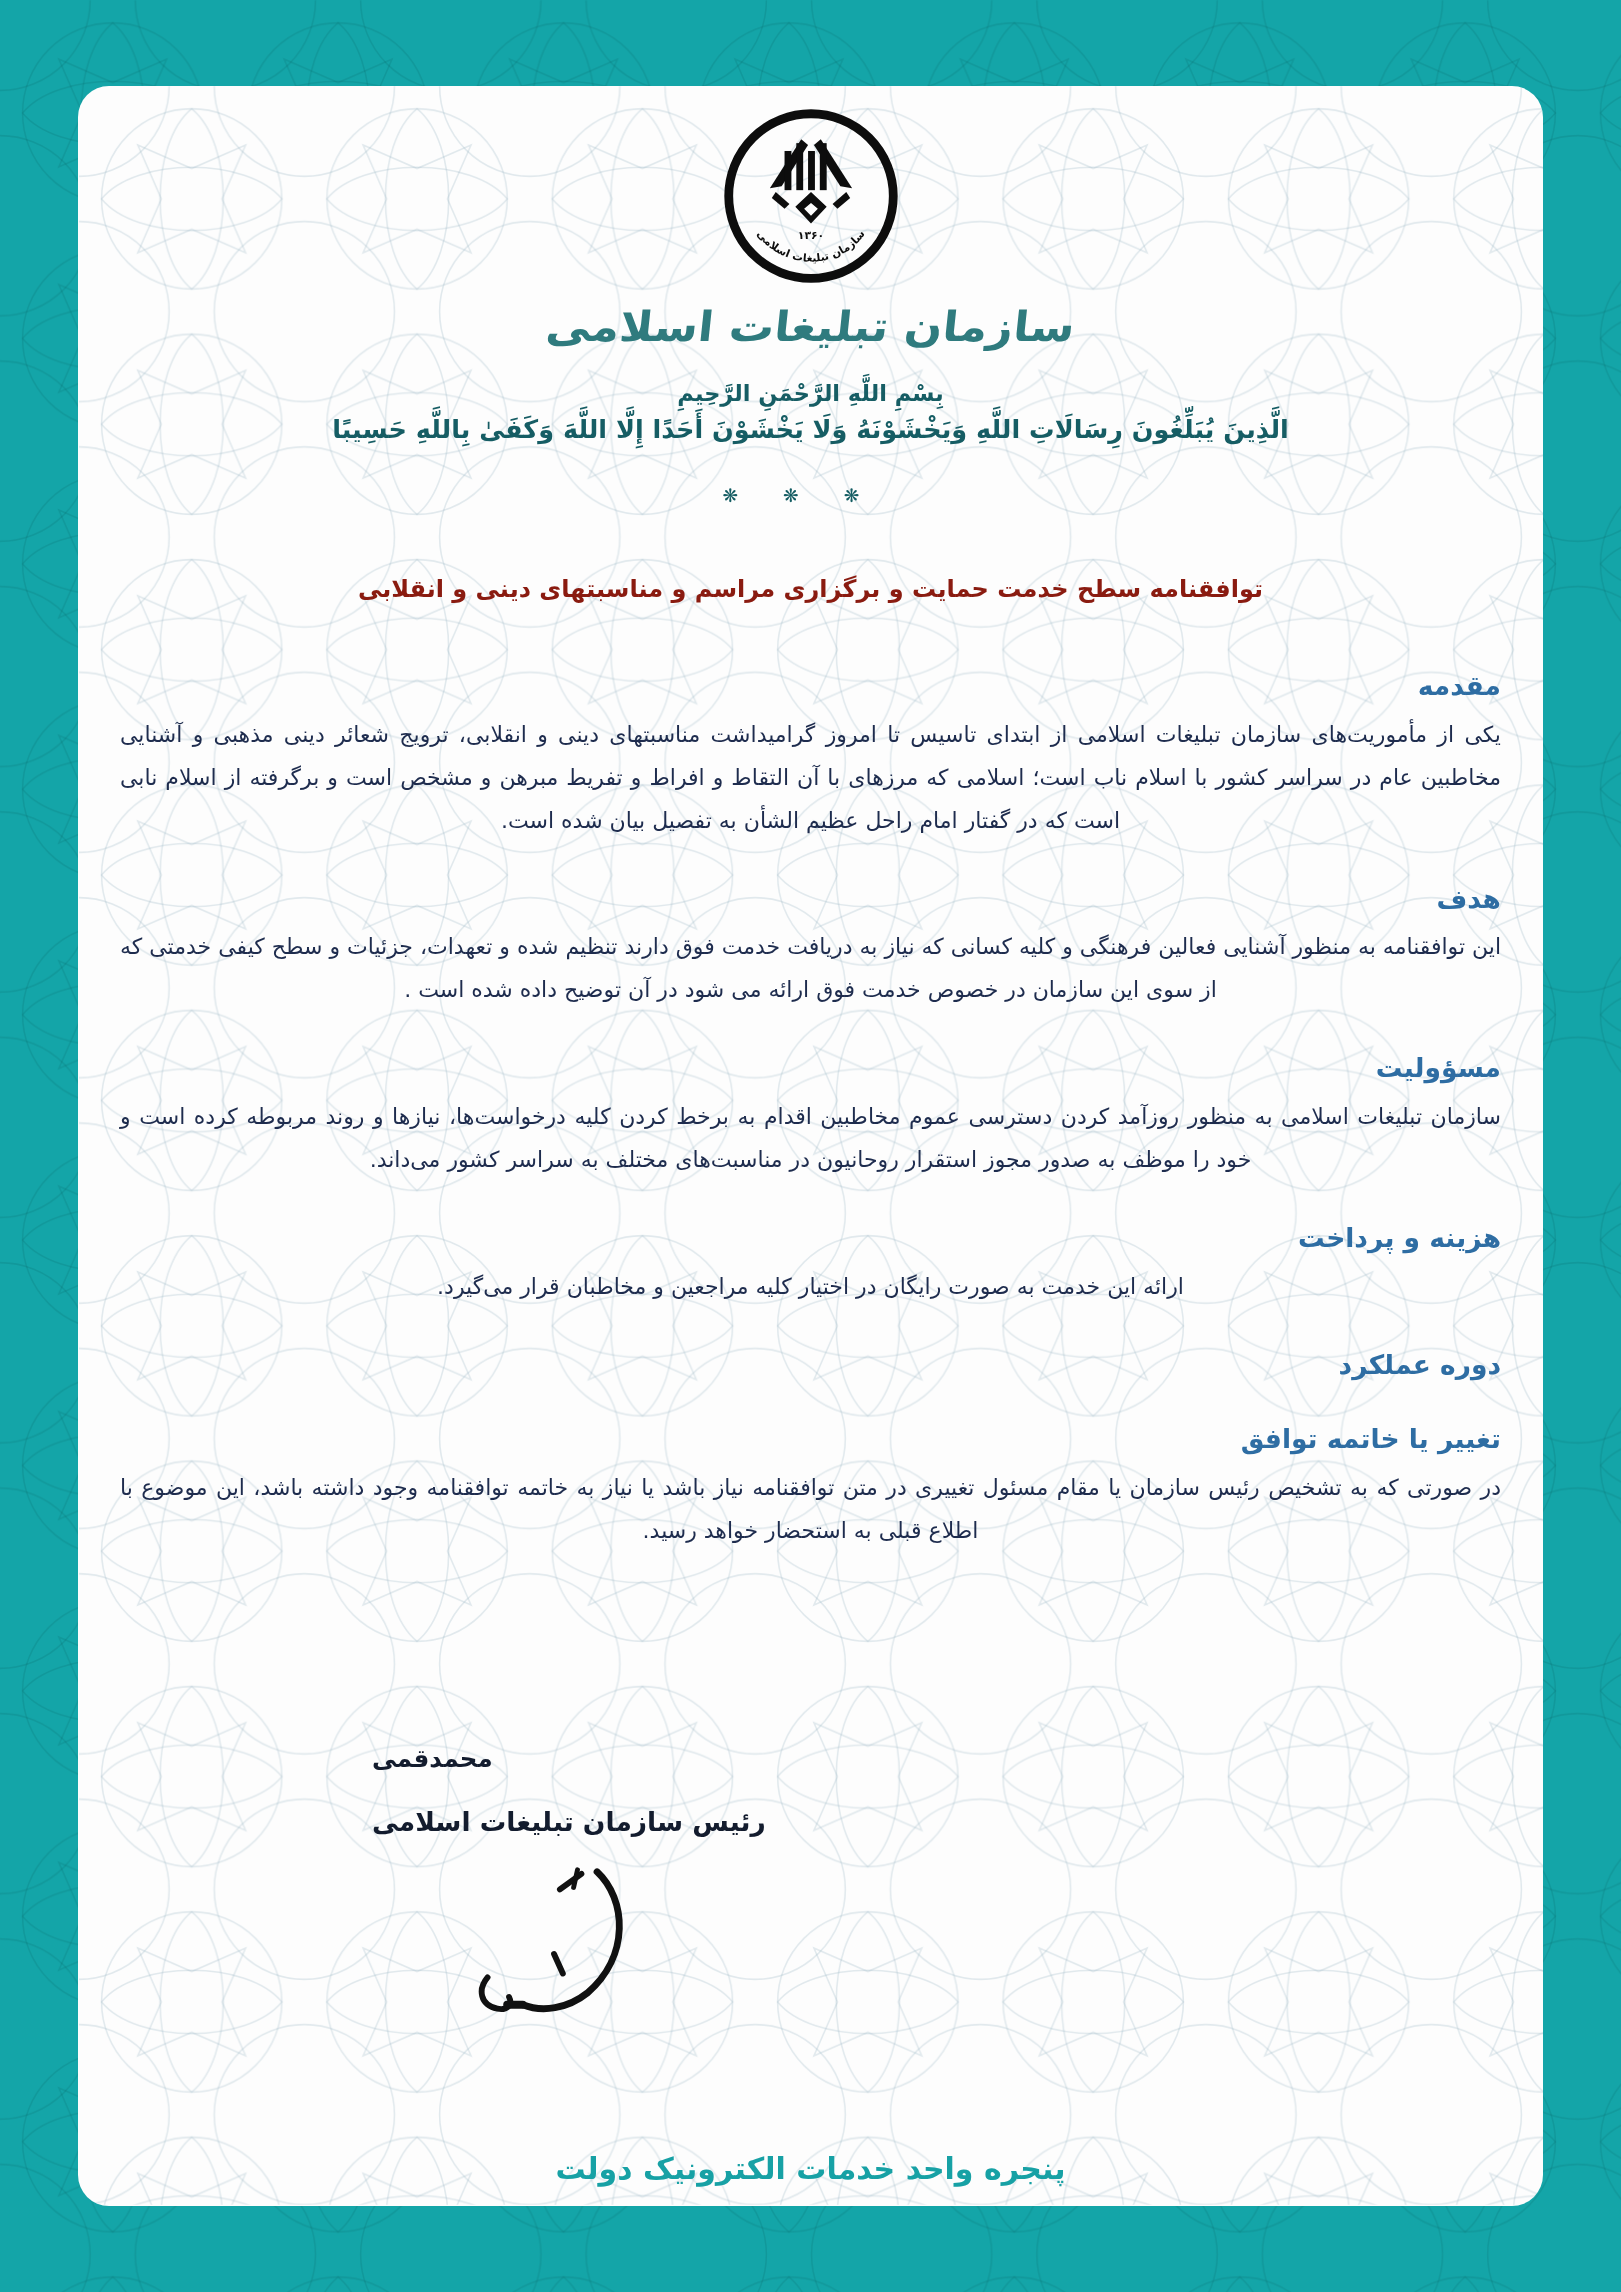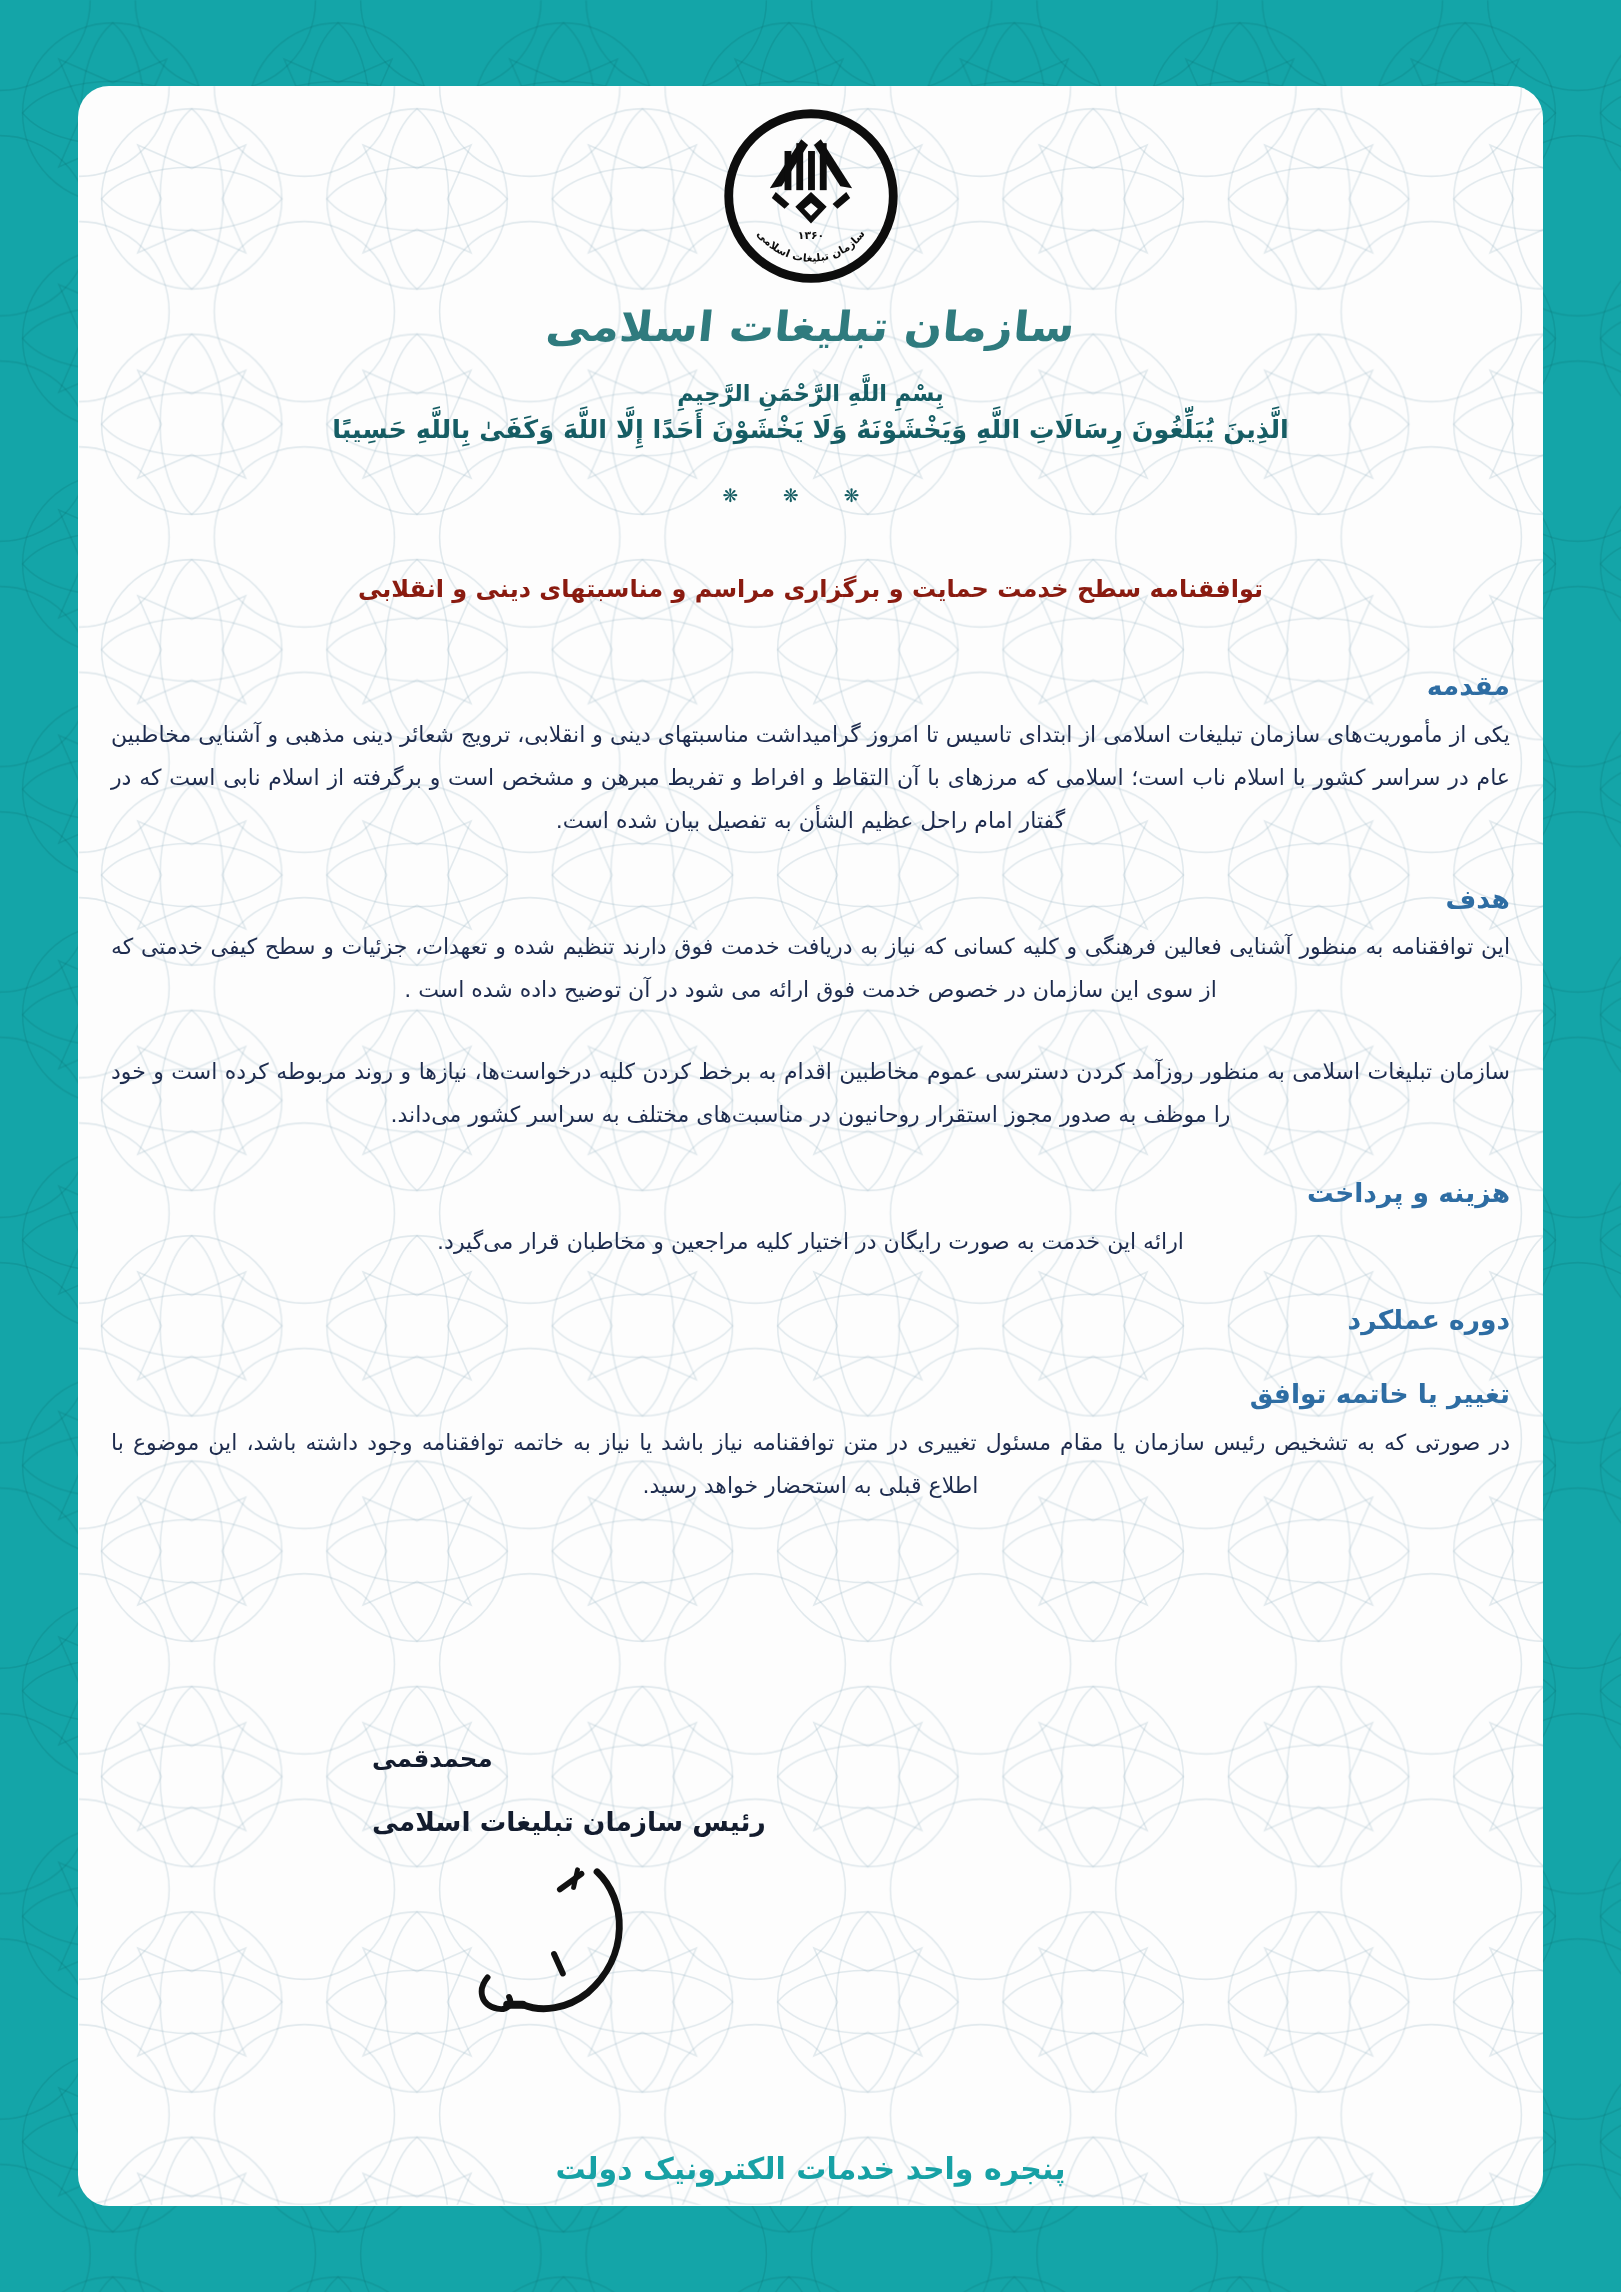--- a/index.html
+++ b/index.html
@@ -17,21 +17,21 @@
     background:#fdfdfd;
     border-radius:31px;
     z-index:1;
     overflow:hidden;
   }
   .paper-pattern{position:absolute;inset:0;z-index:0;}
   .content{
     position:absolute;inset:0;
     z-index:1;
     direction:rtl;
-    padding:0 33px;
+    padding:0 42px;
     box-sizing:border-box;
   }
   .logo-wrap{
     margin:15.7px auto 0 auto;
     width:196px;height:192px;
     display:flex;justify-content:center;
   }
   .calligraphy{
     margin-top:5.9px;
     text-align:center;
@@ -188,20 +188,21 @@
     <div class="sections">
       <div class="section">
         <h2>مقدمه</h2>
         <p>یکی از مأموریت‌های سازمان تبلیغات اسلامی از ابتدای تاسیس تا امروز گرامیداشت مناسبتهای دینی و انقلابی، ترویج شعائر دینی مذهبی و آشنایی مخاطبین عام در سراسر کشور با اسلام ناب است؛ اسلامی که مرزهای با آن التقاط و افراط و تفریط مبرهن و مشخص است و برگرفته از اسلام نابی است که در گفتار امام راحل عظیم الشأن به تفصیل بیان شده است.</p>
       </div>
       <div class="section">
         <h2>هدف</h2>
         <p>این توافقنامه به منظور آشنایی فعالین فرهنگی و کلیه کسانی که نیاز به دریافت خدمت فوق دارند تنظیم شده و تعهدات، جزئیات و سطح کیفی خدمتی که از سوی این سازمان در خصوص خدمت فوق ارائه می شود در آن توضیح داده شده است .</p>
       </div>
       <div class="section">
+        <h2>مسؤولیت</h2>
         <p>سازمان تبلیغات اسلامی به منظور روزآمد کردن دسترسی عموم مخاطبین اقدام به برخط کردن کلیه درخواست‌ها، نیازها و روند مربوطه کرده است و خود را موظف به صدور مجوز استقرار روحانیون در مناسبت‌های مختلف به سراسر کشور می‌داند.</p>
       </div>
       <div class="section">
         <h2>هزینه و پرداخت</h2>
         <p>ارائه این خدمت به صورت رایگان در اختیار کلیه مراجعین و مخاطبان قرار می‌گیرد.</p>
       </div>
       <div class="section">
         <h2>دوره عملکرد</h2>
       </div>
       <div class="section">

